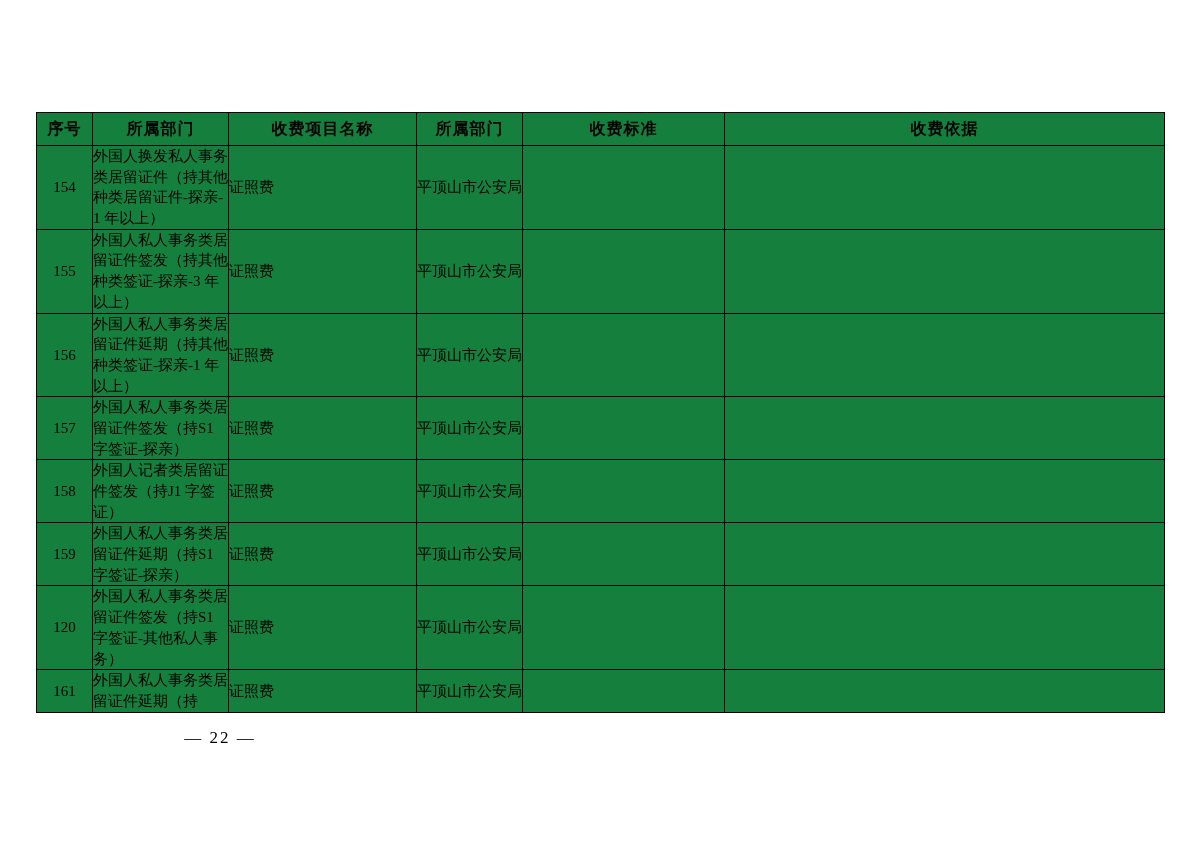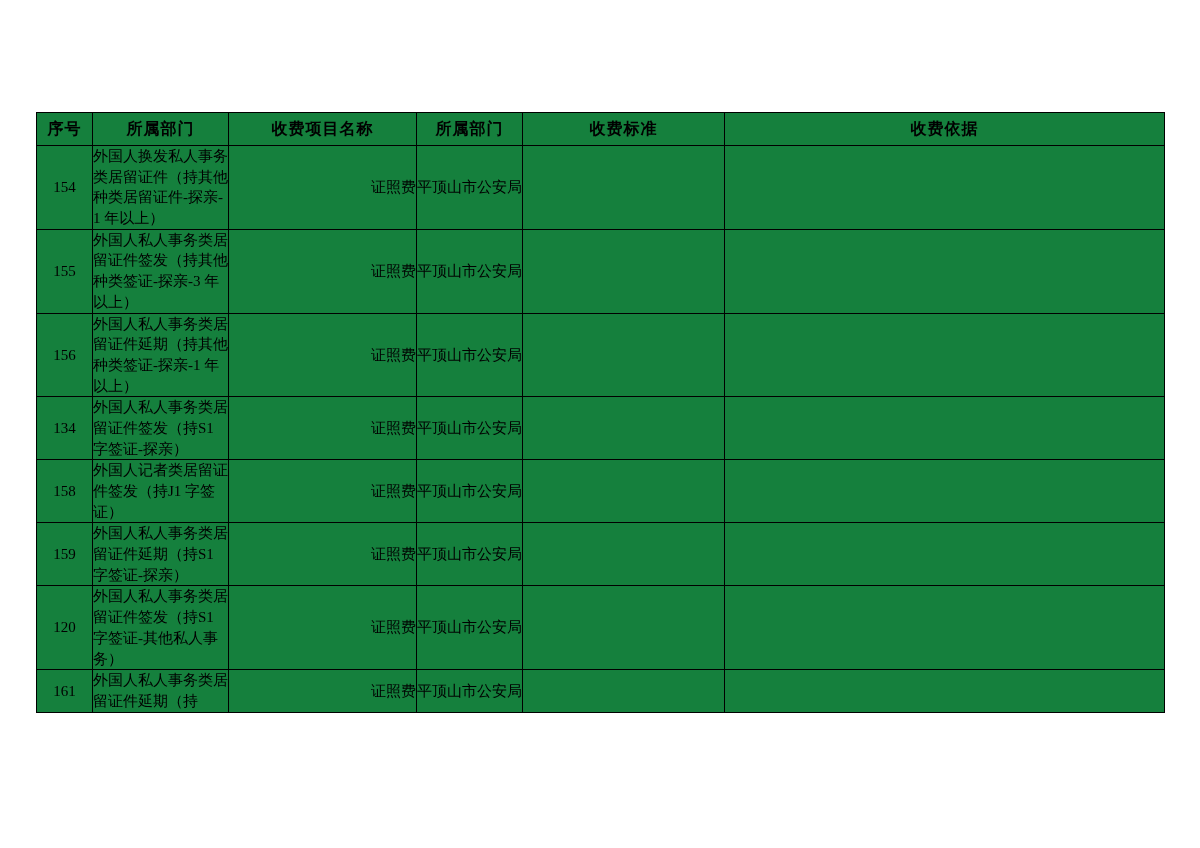--- a/index.html
+++ b/index.html
@@ -63,21 +63,21 @@
   td.num {
     text-align: center;
     font-size: 15px;
   }
   td.item {
     text-align: left;
     padding: 4px 3px 4px 6px;
     word-break: break-all;
   }
   td.ctr {
-    text-align: right;
+    text-align: left;
     font-size: 15px;
   }
   td.dept {
     text-align: left;
     padding: 4px 3px 4px 6px;
     word-break: break-all;
   }
   td.blank {
     text-align: center;
   }
@@ -153,21 +153,21 @@
           <tr style="height:78px;">
             <td class="num">156</td>
             <td class="item">外国人私人事务类居留证件延期（持其他种类签证-探亲-1 年以上）</td>
             <td class="ctr">证照费</td>
             <td class="dept">平顶山市公安局</td>
             <td class="blank spanner"></td>
             <td class="blank spanner"></td>
           </tr>
 
           <tr style="height:58px;">
-            <td class="num">134</td>
+            <td class="num">157</td>
             <td class="item">外国人私人事务类居留证件签发（持S1 字签证-探亲）</td>
             <td class="ctr">证照费</td>
             <td class="dept">平顶山市公安局</td>
             <td class="blank spanner"></td>
             <td class="blank spanner"></td>
           </tr>
 
           <tr style="height:58px;">
             <td class="num">158</td>
             <td class="item">外国人记者类居留证件签发（持J1 字签证）</td>
@@ -201,15 +201,18 @@
             <td class="ctr">证照费</td>
             <td class="dept">平顶山市公安局</td>
             <td class="blank spanner"></td>
             <td class="blank spanner"></td>
           </tr>
 
         </tbody>
       </table>
     </div>
 
+    <div class="page-number">
+      <span class="pn-inner">— 22 —</span>
+    </div>
 
   </div>
 </div>
 
 </body></html>

